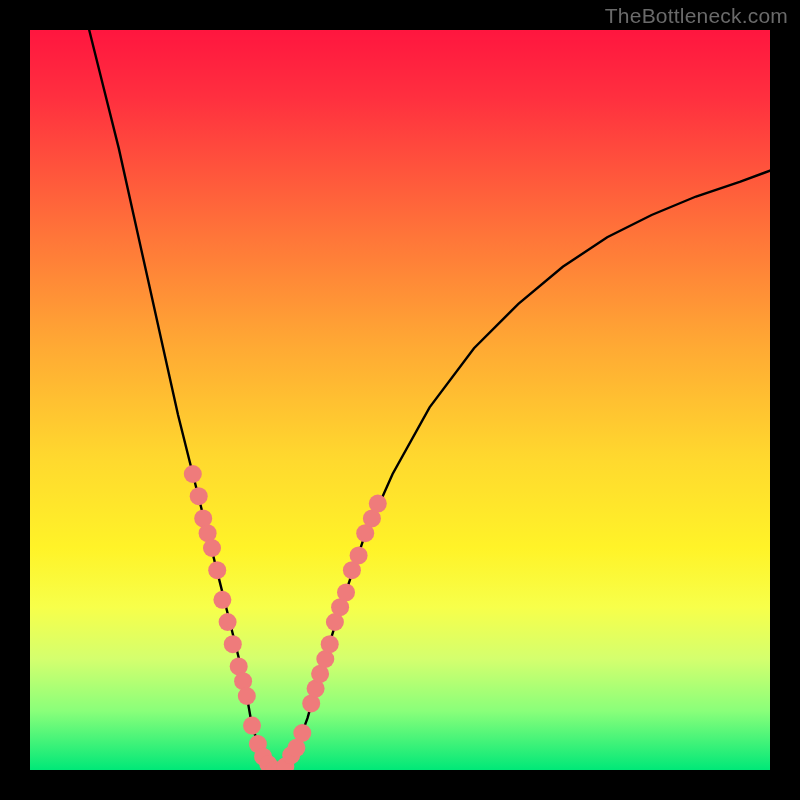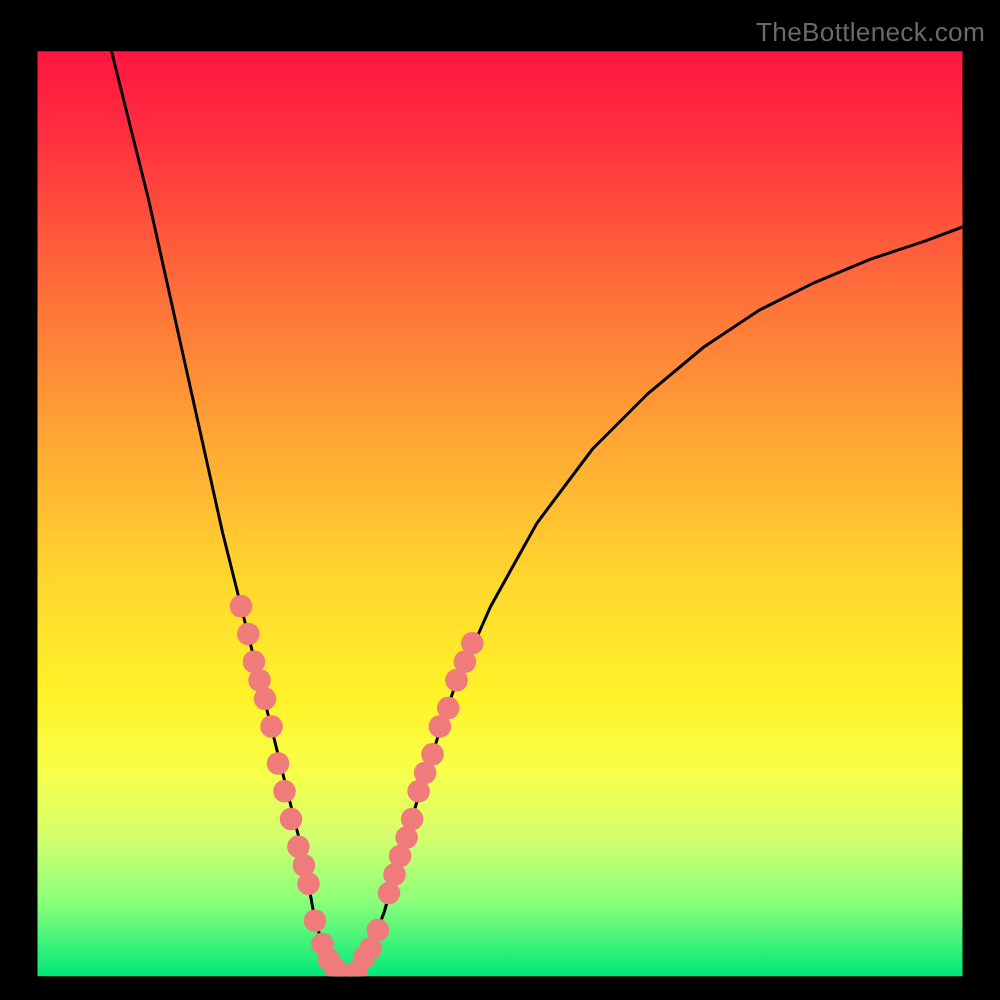--- a/index.html
+++ b/index.html
@@ -6,21 +6,21 @@
     margin: 0;
     padding: 0;
     width: 800px;
     height: 800px;
     overflow: hidden;
     background: #000;
     font-family: Arial, Helvetica, sans-serif;
   }
   .frame {
     position: absolute;
-    top: 11px;
+    top: 0;
     left: 0;
     width: 800px;
     height: 636px;
     background: #000;
   }
   .plot-area {
     position: absolute;
     top: 30px;
     left: 30px;
     width: 740px;

